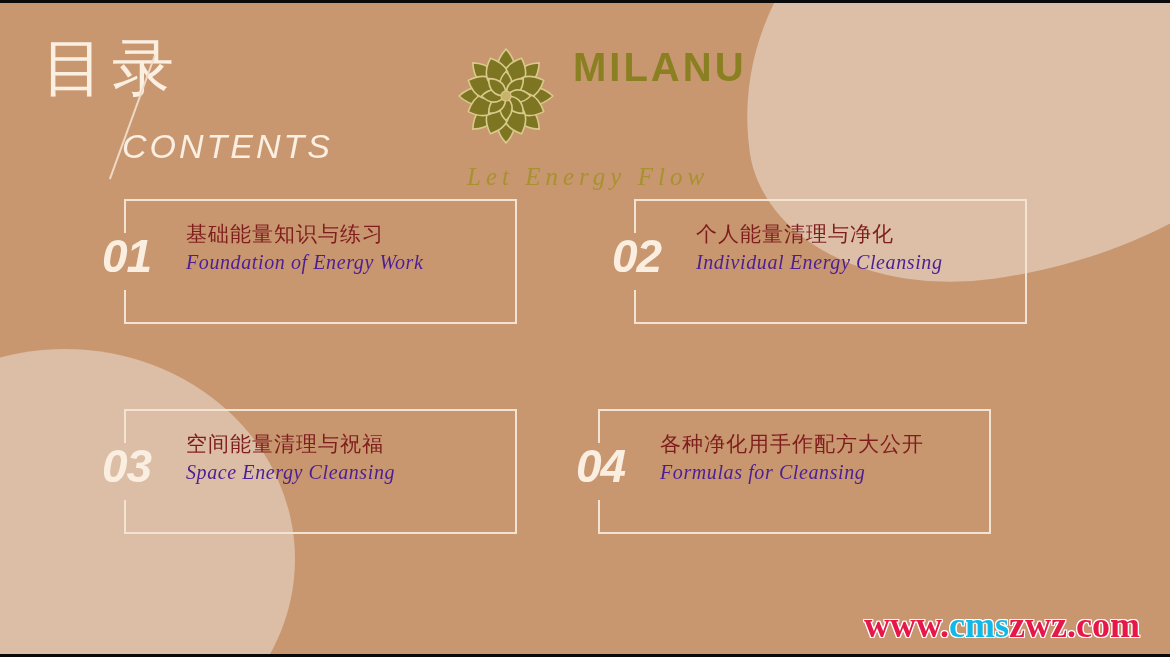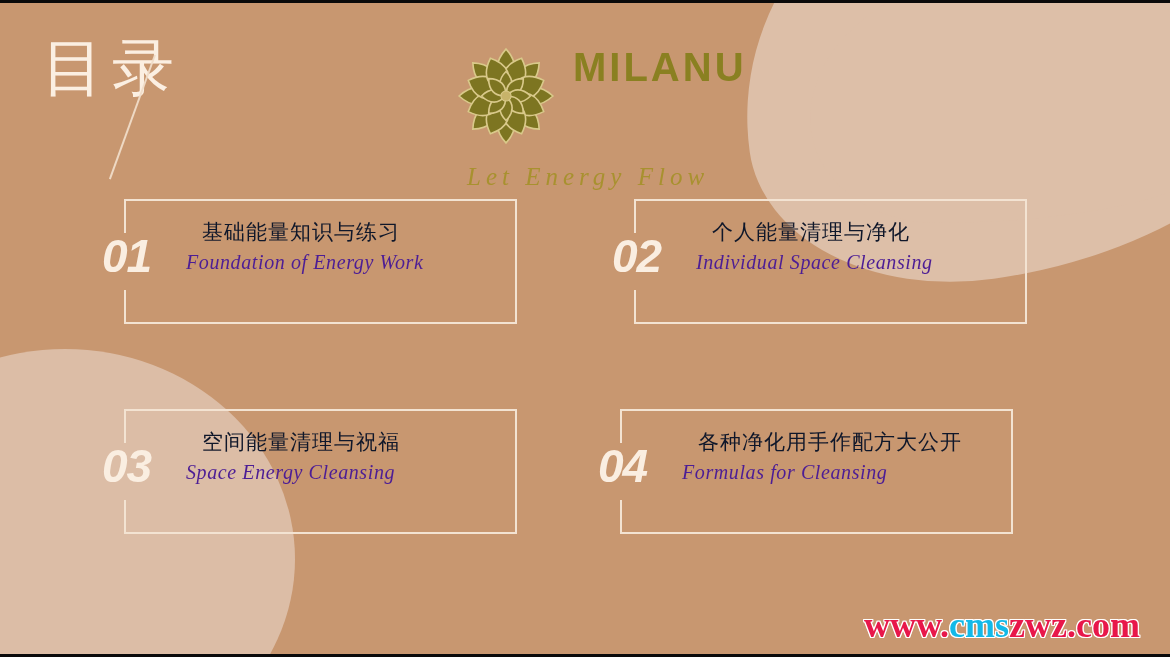--- a/index.html
+++ b/index.html
@@ -96,21 +96,21 @@
 
   
   .items{position:absolute;left:0;top:196px;width:1170px;height:345px;}
   .item{
     position:absolute;
     width:393px;height:125px;
   }
   .item.pos-0{left:124px;top:0px;}
   .item.pos-1{left:634px;top:0px;}
   .item.pos-2{left:124px;top:210px;}
-  .item.pos-3{left:620px;top:210px;}
+  .item.pos-3{left:598px;top:210px;}
 
   
   .frame-top,.frame-bottom{
     position:absolute;left:0;right:0;height:2px;background:#F3E3D2;
   }
   .frame-top{top:0;}
   .frame-bottom{bottom:0;}
   .frame-right{
     position:absolute;right:0;top:0;bottom:0;width:2px;background:#F3E3D2;
   }
@@ -130,27 +130,26 @@
     letter-spacing:-1px;
     color:#FAEEE1;
     line-height:1;
   }
   .item-text{
     position:absolute;
     left:62px;top:22px;
     right:8px;
   }
   .item-cn{
-    font-family:Liberation Mono, monospace;
+    font-family:Liberation Serif, serif;
     font-size:21px;
     letter-spacing:1px;
-    color:#0f172a;
+    color:#7f1d1d;
     line-height:1.25;
     white-space:nowrap;
-    margin-left:16px;
   }
   .item-en{
     margin-top:3px;
     font-family:Liberation Serif, serif;
     font-style:italic;
     font-size:20px;
     letter-spacing:.6px;
     color:#4c1d95;
     line-height:1.2;
     white-space:nowrap;
@@ -178,20 +177,21 @@
 
 <div class="slide">
 
   <div class="blob-tr"></div>
   <div class="blob-tr2"></div>
   <div class="blob-bl"></div>
 
   <div class="heading">
     <div class="cn">目录</div>
     <div class="slash"></div>
+    <div class="en">CONTENTS</div>
   </div>
 
   <div class="brand">
     <div class="brand-row">
       <span class="logo-mark">
         <svg viewBox="0 0 100 100" width="102" height="102" aria-hidden="true">
           <g transform="translate(50,50)">
             <g fill="#7D7521" stroke="#D9C98A" stroke-width="1.6">
               <g>
                 <path d="M0,-46 C11,-34 11,-22 0,-15 C-11,-22 -11,-34 0,-46 Z" transform="rotate(0)"></path>
@@ -250,21 +250,21 @@
 
     <div class="item pos-1">
       <div class="frame-top"></div>
       <div class="frame-bottom"></div>
       <div class="frame-right"></div>
       <div class="frame-left-a"></div>
       <div class="frame-left-b"></div>
       <div class="item-num">02</div>
       <div class="item-text">
         <div class="item-cn">个人能量清理与净化</div>
-        <div class="item-en">Individual Space Cleansing</div>
+        <div class="item-en">Individual Energy Cleansing</div>
       </div>
     </div>
 
     <div class="item pos-2">
       <div class="frame-top"></div>
       <div class="frame-bottom"></div>
       <div class="frame-right"></div>
       <div class="frame-left-a"></div>
       <div class="frame-left-b"></div>
       <div class="item-num">03</div>

